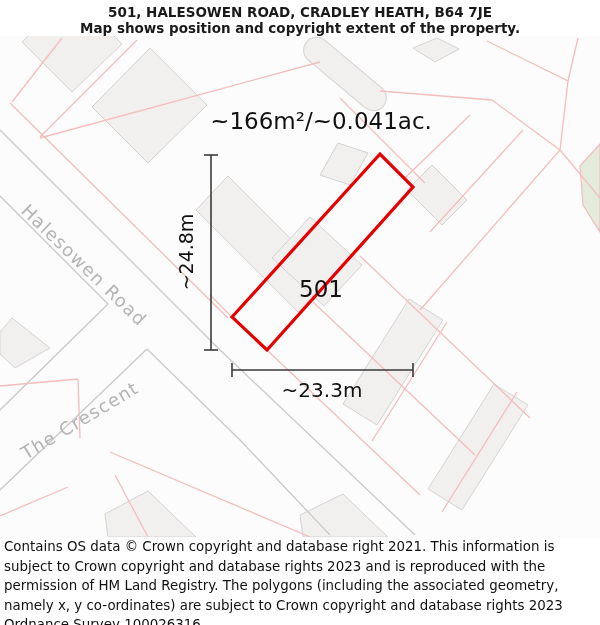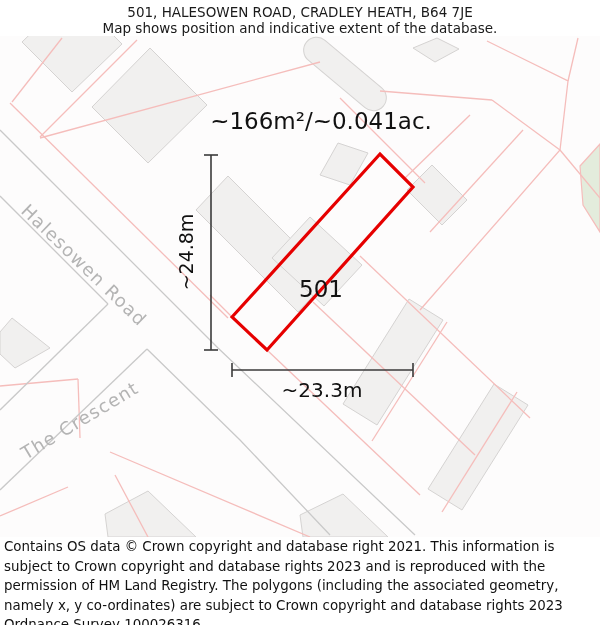--- a/index.html
+++ b/index.html
@@ -1,20 +1,20 @@
 <!DOCTYPE html>
 <html><head>
 <meta charset="utf-8">
 <style>
   html,body{margin:0;padding:0;background:#ffffff;}
   .page{
     position:relative;width:600px;height:625px;overflow:hidden;
     font-family:"DejaVu Sans","Liberation Sans",sans-serif;background:#ffffff;
   }
-  .hdr{position:absolute;top:0;left:0;width:600px;text-align:center;}
+  .hdr{position:absolute;top:0;left:0;width:600px;text-align:center;font-weight:bold;}
   .hdr .t1{font-size:13.5px;color:#1a1a1a;margin-top:4px;line-height:16px;}
   .hdr .t2{font-size:13.5px;color:#1a1a1a;line-height:16px;}
   .mapwrap{position:absolute;top:36px;left:0;width:600px;height:501px;background:#fdfcfc;}
   svg{display:block;}
   .parcel{stroke:#f5bdbb;stroke-width:1.3;fill:none;}
   .road{stroke:#c9c9c9;stroke-width:1.3;fill:none;}
   .bld{fill:#f1f0ef;stroke:#d5d3d2;stroke-width:1;}
   .green{fill:#e3ecdc;stroke:#f5bdbb;stroke-width:1.2;}
   .dim{stroke:#3a3a3a;stroke-width:1.6;fill:none;}
   .maplabel{fill:#111111;}
@@ -24,21 +24,21 @@
     font-size:13.4px;line-height:19.5px;color:#111111;text-align:left;
   }
 </style>
 </head>
 <body>
 
 <div class="page">
 
   <div class="hdr">
     <div class="t1">501, HALESOWEN ROAD, CRADLEY HEATH, B64 7JE</div>
-    <div class="t2">Map shows position and indicative extent of the database.</div>
+    <div class="t2">Map shows position and copyright extent of the property.</div>
   </div>
 
   <div class="mapwrap">
     <svg width="600" height="501" viewBox="0 0 600 501">
 
       <g>
         <polygon class="bld" points="22,6 72,56 122,8 72,-42"></polygon>
         <polygon class="bld" points="92,71 150,12 207,69 148,127"></polygon>
         <rect class="bld" x="-50" y="-13" width="100" height="26" rx="13" transform="translate(345,38) rotate(40)"></rect>
         <polygon class="bld" points="413,12 437,2 459,13 435,26"></polygon>

